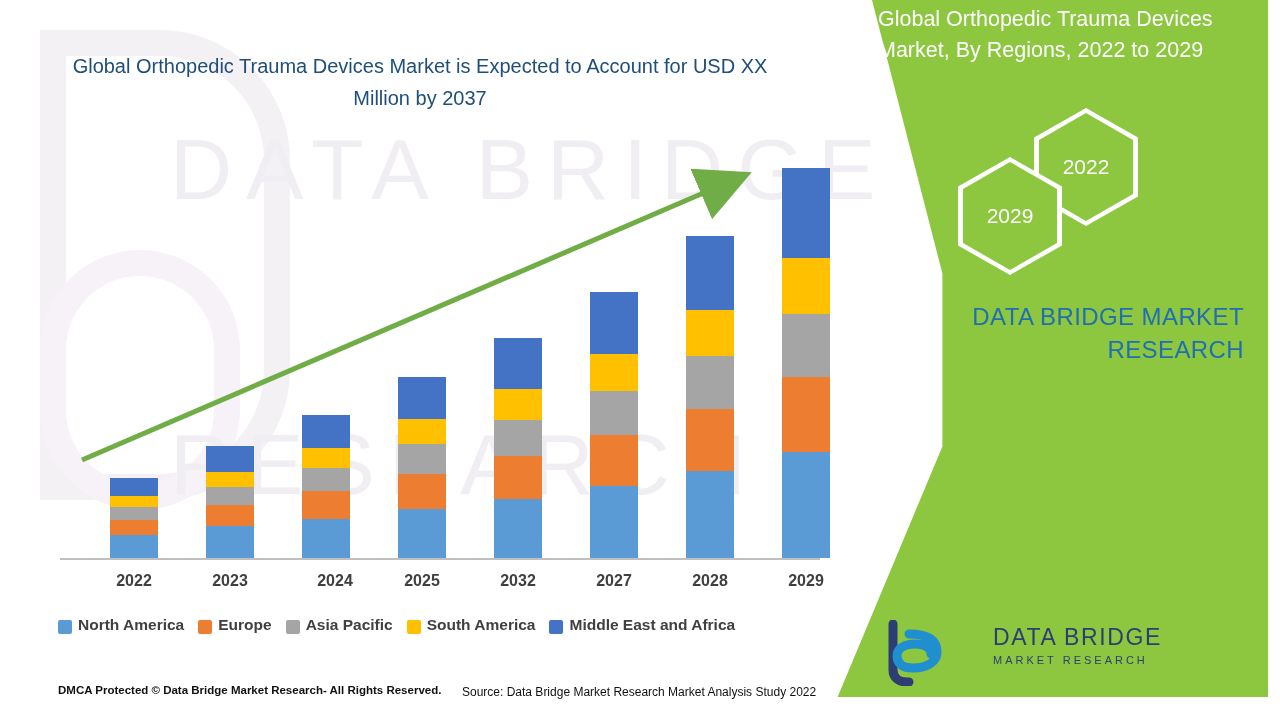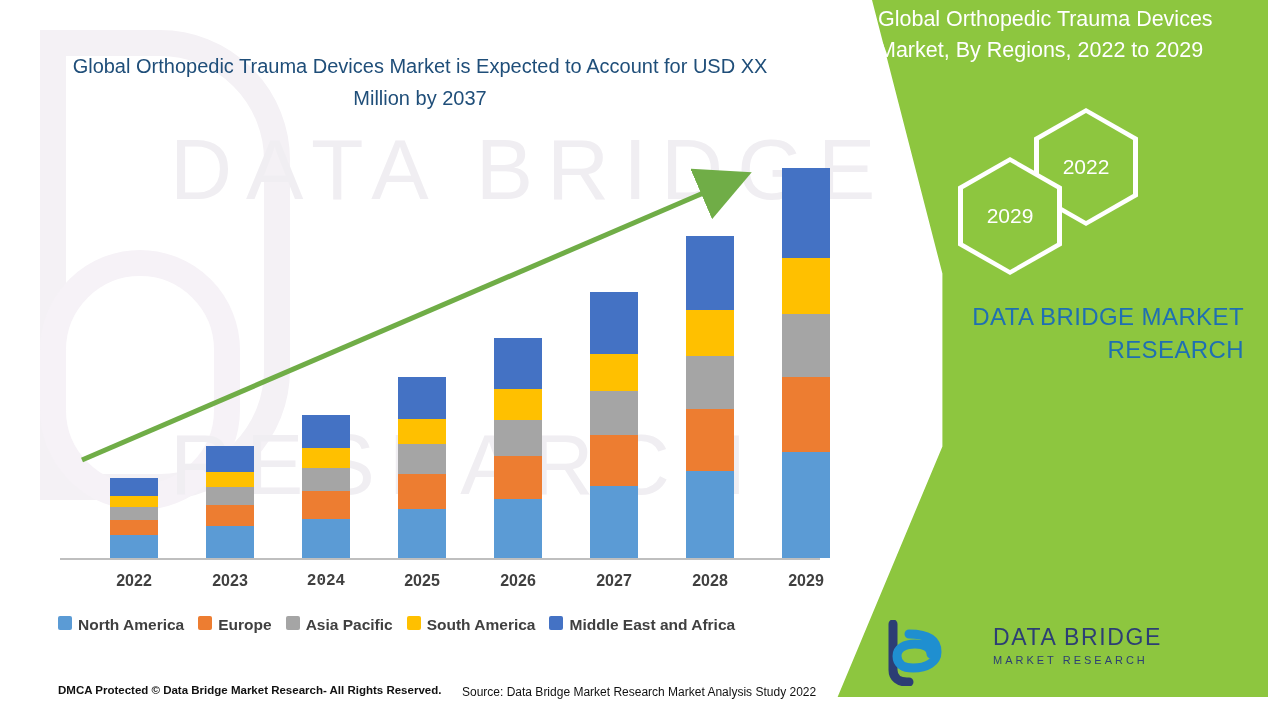--- a/index.html
+++ b/index.html
@@ -113,21 +113,21 @@
   .xlabels { position:absolute; left:60px; top:572px; width:760px; height:26px; }
   .xlabel {
     position:absolute; width:80px; text-align:center;
     color:#404040; font-size:16px; font-weight:bold;
   }
 
   .legend {
     position:absolute; left:58px; top:616px; width:770px;
     display:flex; align-items:center; gap:14px;
   }
-  .legend-item { display:flex; align-items:flex-start; gap:6px; }
+  .legend-item { display:flex; align-items:flex-end; gap:6px; }
   .legend-swatch { width:14px; height:14px; border-radius:2px; }
   .legend-label { color:#404040; font-size:15.5px; font-weight:bold; }
 
   .footer-left {
     position:absolute; left:58px; top:684px;
     color:#111111; font-size:11.5px; font-weight:bold;
   }
   .footer-right {
     position:absolute; left:462px; top:685px;
     color:#111111; font-size:12px;
@@ -212,23 +212,23 @@
     <marker id="ah" markerWidth="11" markerHeight="11" refX="3" refY="5.5" orient="auto">
       <path d="M0,0 L11,5.5 L0,11 z" fill="#70ad47"></path>
     </marker>
   </defs>
   <line x1="22" y1="300" x2="655" y2="28" stroke="#70ad47" stroke-width="5" marker-end="url(#ah)"></line>
 </svg>
 
 <div class="xlabels" id="xlabels">
     <div class="xlabel" style="left: 34px;">2022</div>
     <div class="xlabel" style="left: 130px;">2023</div>
-    <div class="xlabel" style="left: 226px; font-family: Liberation Mono, monospace;">2024</div>
+    <div class="xlabel" style="left: 235px;">2024</div>
     <div class="xlabel" style="left: 322px;">2025</div>
-    <div class="xlabel" style="left: 418px;">2026</div>
+    <div class="xlabel" style="left: 418px;">2032</div>
     <div class="xlabel" style="left: 514px;">2027</div>
     <div class="xlabel" style="left: 610px;">2028</div>
     <div class="xlabel" style="left: 706px;">2029</div>
   </div>
 
 <div class="legend" id="legend">
     <div class="legend-item">
       <span class="legend-swatch" style="background: rgb(91, 155, 213);"></span>
       <span class="legend-label">North America</span>
     </div>

